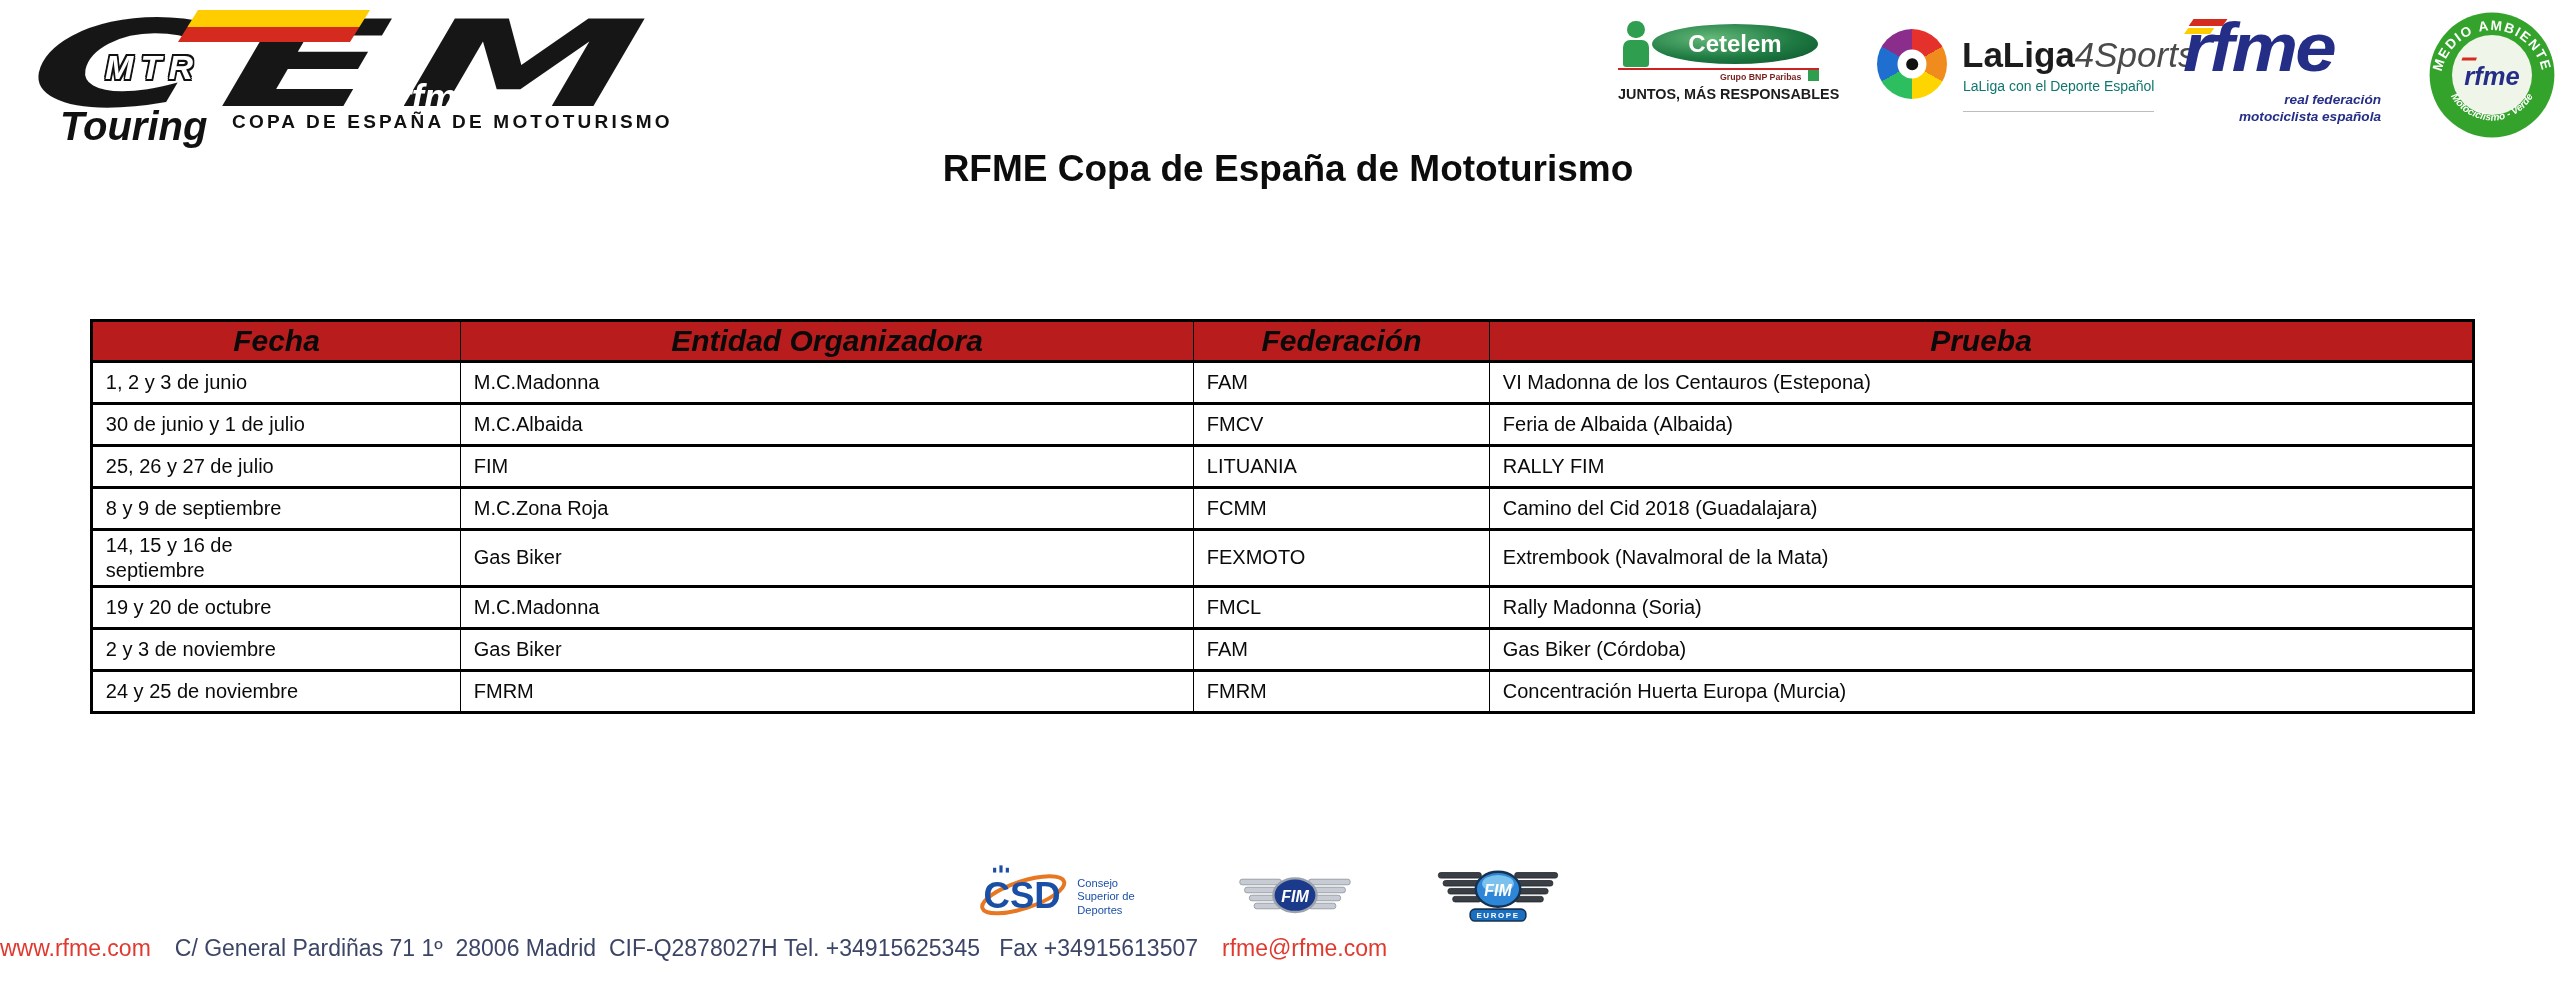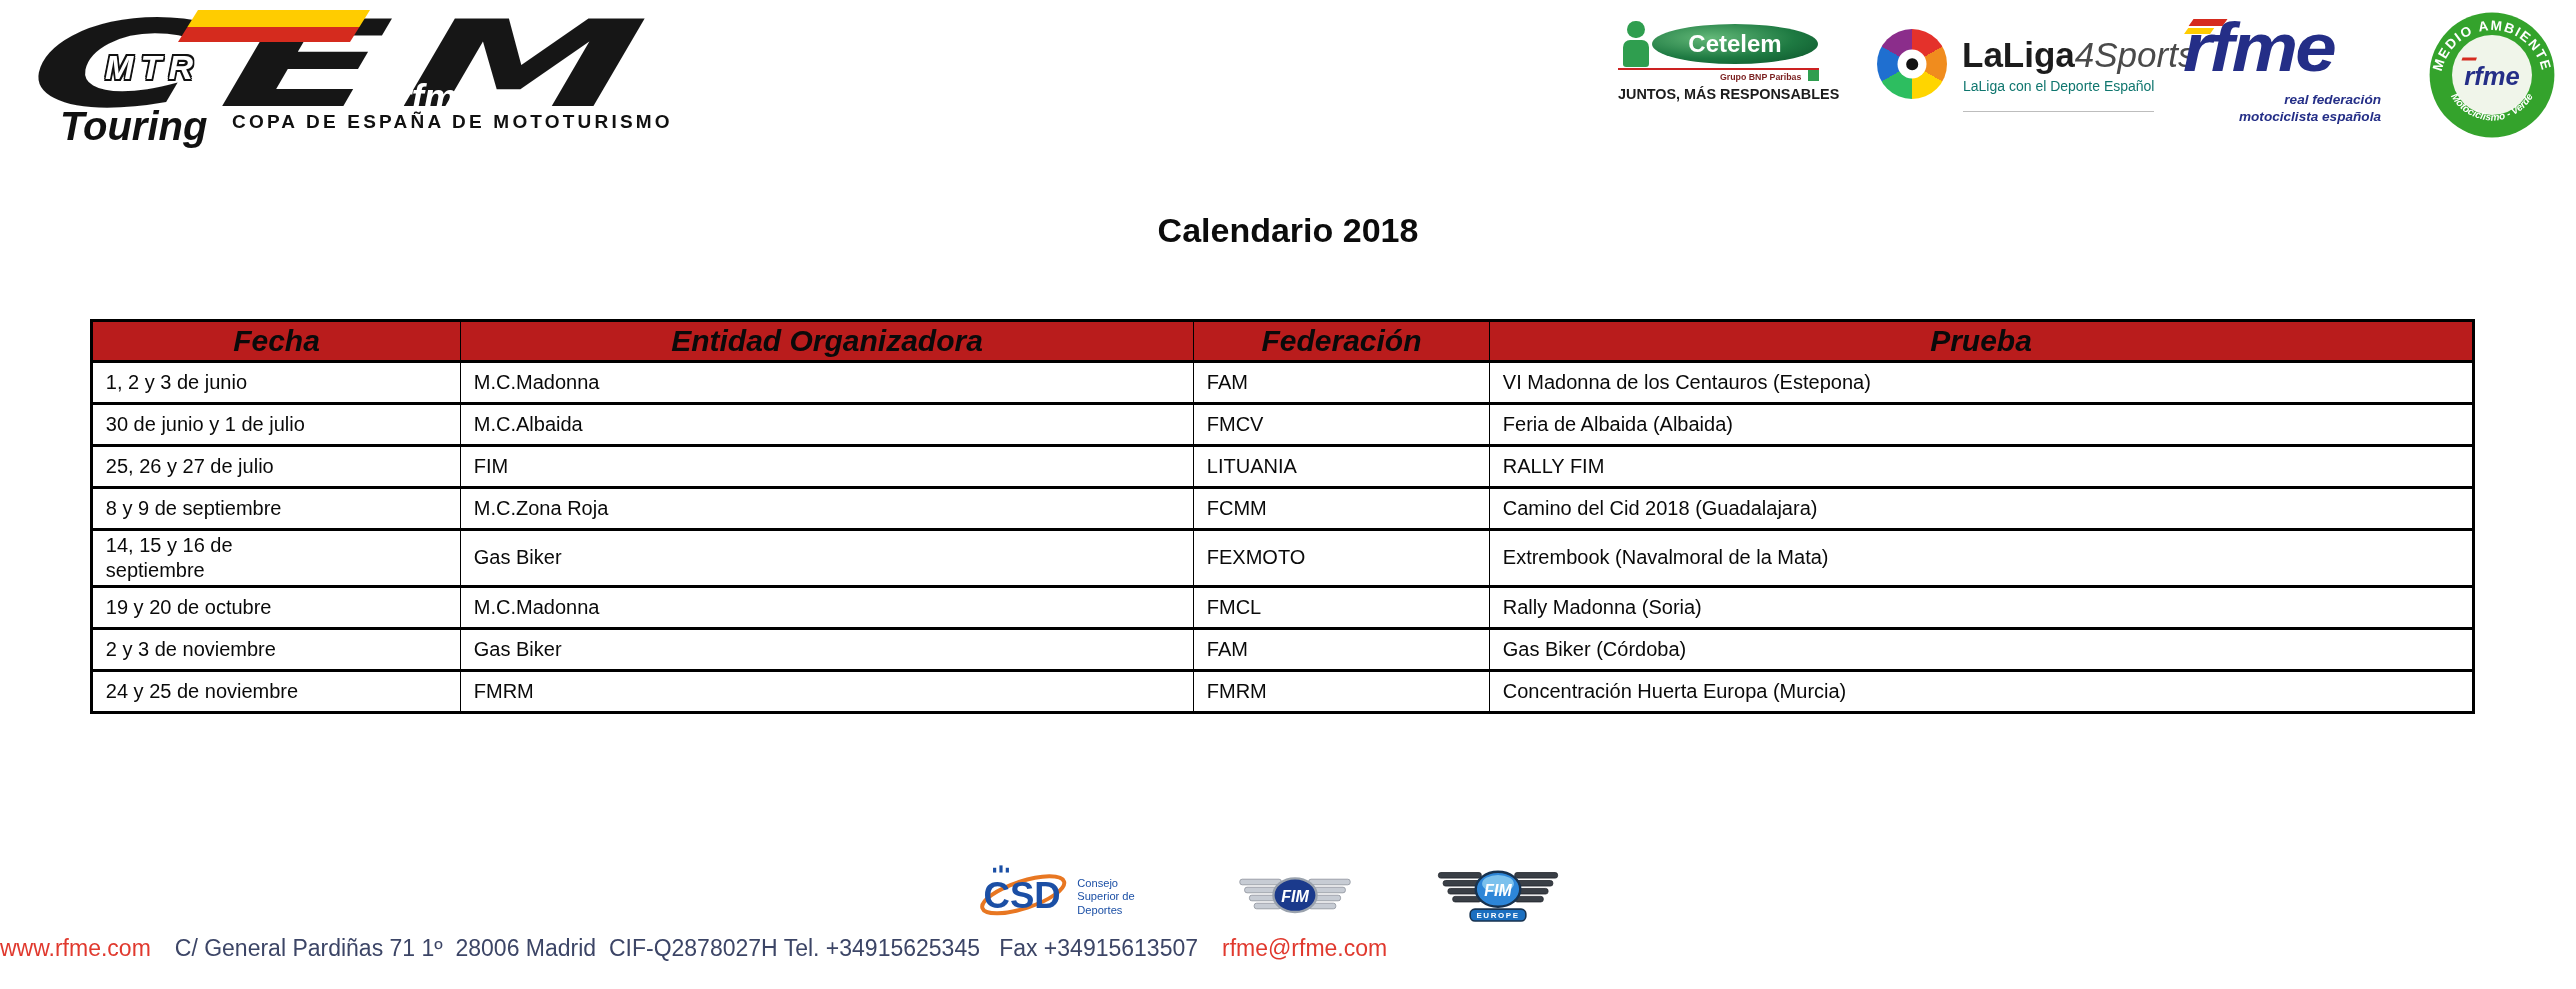--- a/index.html
+++ b/index.html
@@ -148,21 +148,21 @@
     <text font-size="17" font-weight="bold" fill="#ffffff" letter-spacing="2" font-family="Liberation Sans, sans-serif">
       <textPath href="#ma-top" startOffset="50%" text-anchor="middle">MEDIO AMBIENTE</textPath>
     </text>
     <text font-size="12.5" font-weight="bold" font-style="italic" fill="#ffffff" font-family="Liberation Sans, sans-serif">
       <textPath href="#ma-bot" startOffset="50%" text-anchor="middle">Motociclismo - Verde</textPath>
     </text>
     <rect x="62" y="58" width="18" height="4" fill="#d52b1e" transform="skewX(-18)"></rect>
     <text x="80" y="92" text-anchor="middle" font-size="32" font-weight="bold" font-style="italic" fill="#242e87" font-family="Liberation Sans, sans-serif">rfme</text>
   </svg>
 
-  <div class="doc-subtitle">Calendario 2018</div>
+  <div class="doc-title">RFME Copa de España de Mototurismo</div>
 
   <table class="cal">
     <colgroup>
       <col style="width:369px">
         <col style="width:733px">
         <col style="width:296px">
         <col style="width:984px">
     </colgroup>
     <thead>
       <tr>

